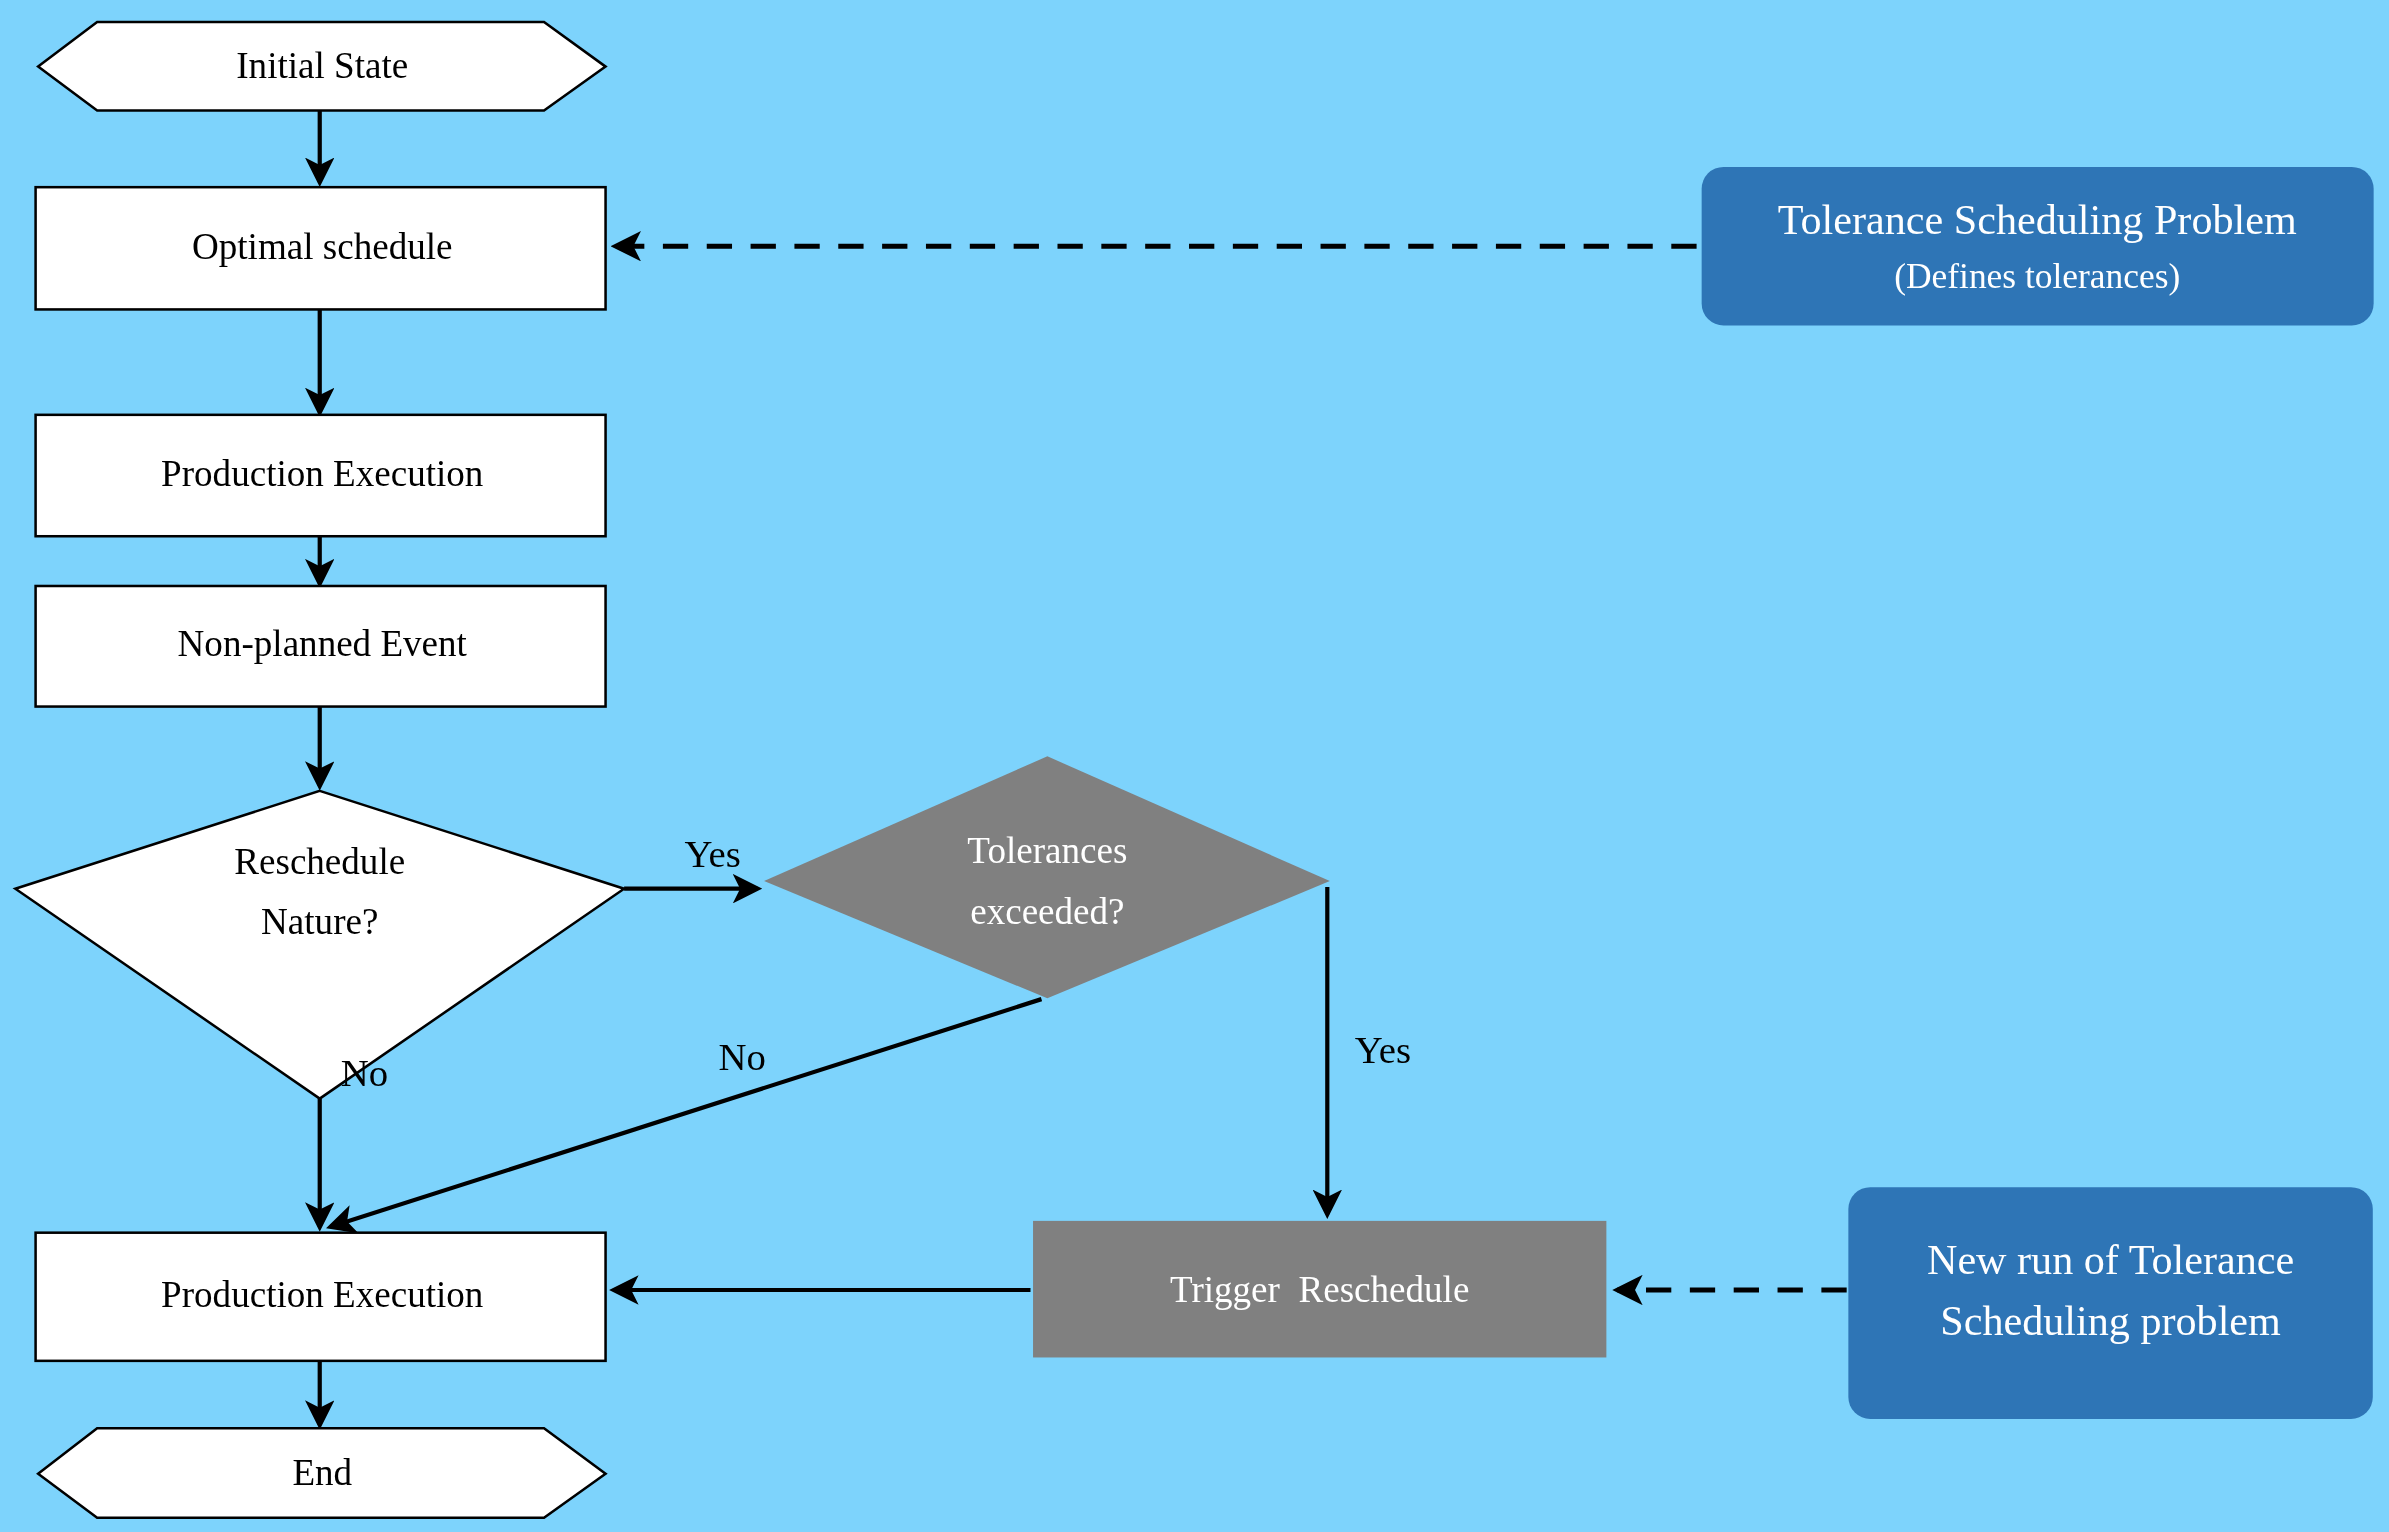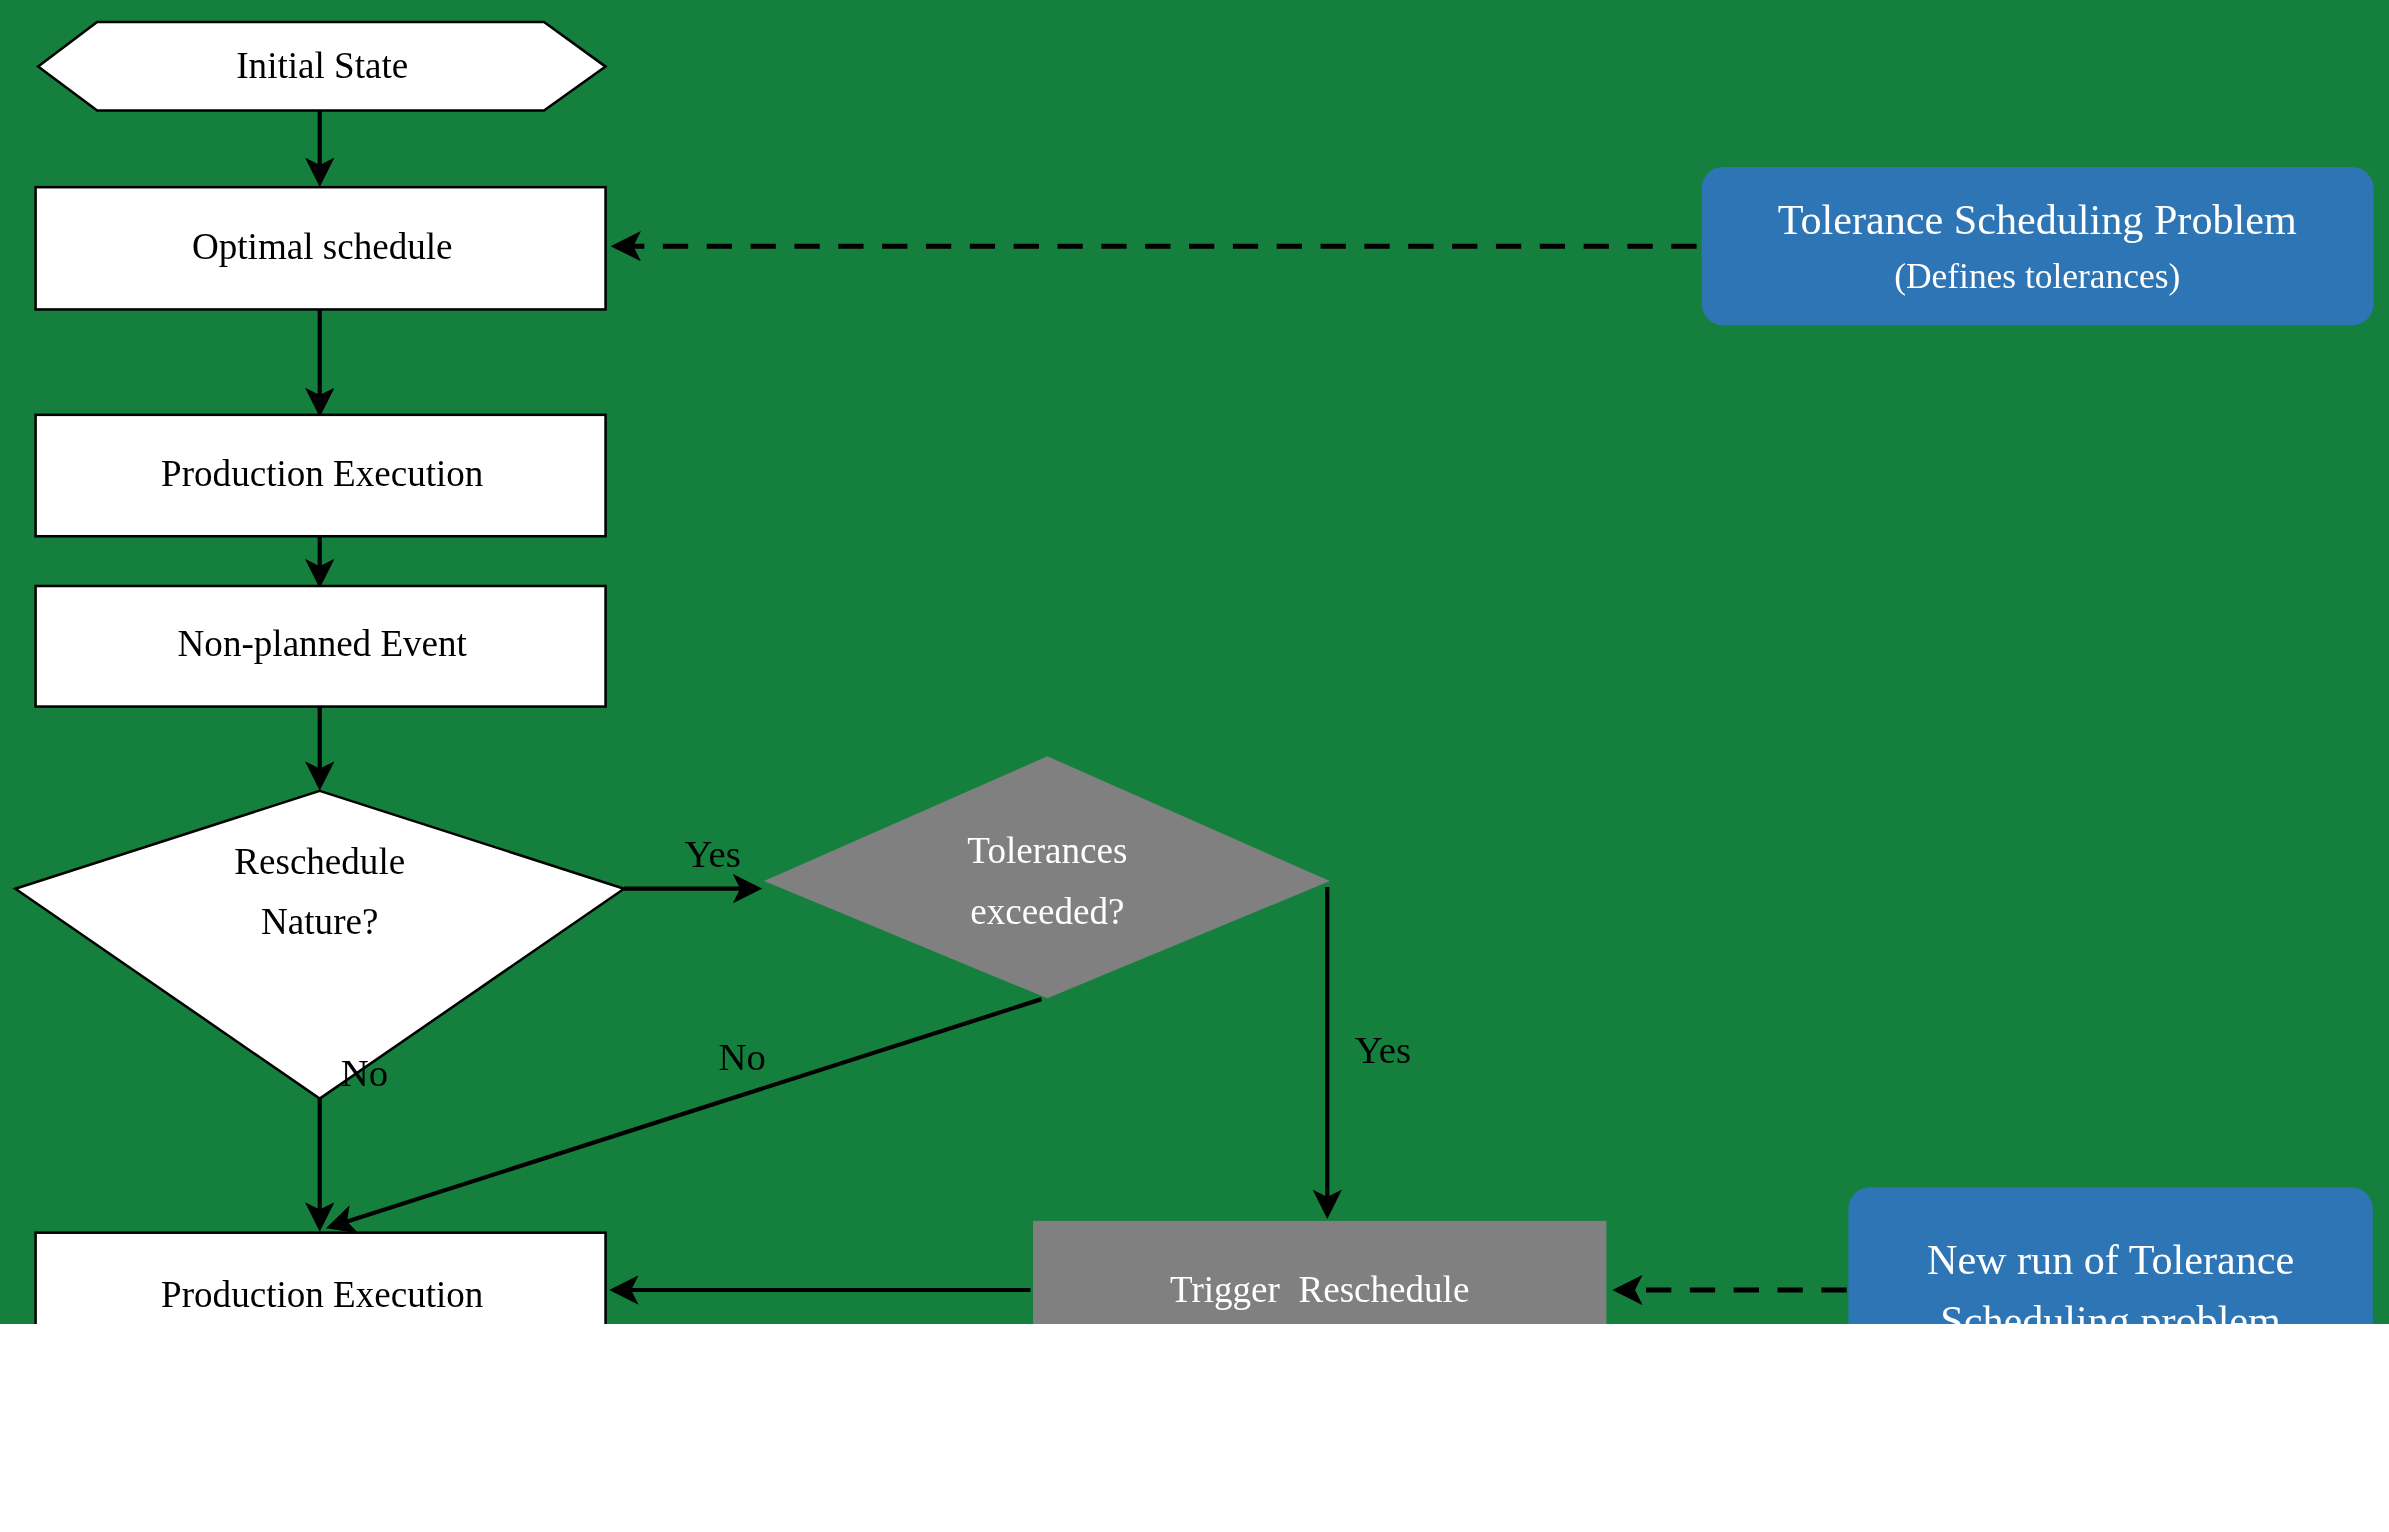--- a/index.html
+++ b/index.html
@@ -7,22 +7,22 @@
     margin: 0;
     padding: 0;
     background: #ffffff;
   }
   body {
     font-family: "Liberation Serif", "DejaVu Serif", serif;
   }
   #canvas {
     position: relative;
     width: 2389px;
-    height: 1324px;
-    background: #15803d;
+    height: 1532px;
+    background: #7dd3fc;
     overflow: hidden;
     text-decoration: underline;
   }
   svg#flow {
     position: absolute;
     top: 0;
     left: 0;
     width: 2389px;
     height: 1532px;
     display: block;

